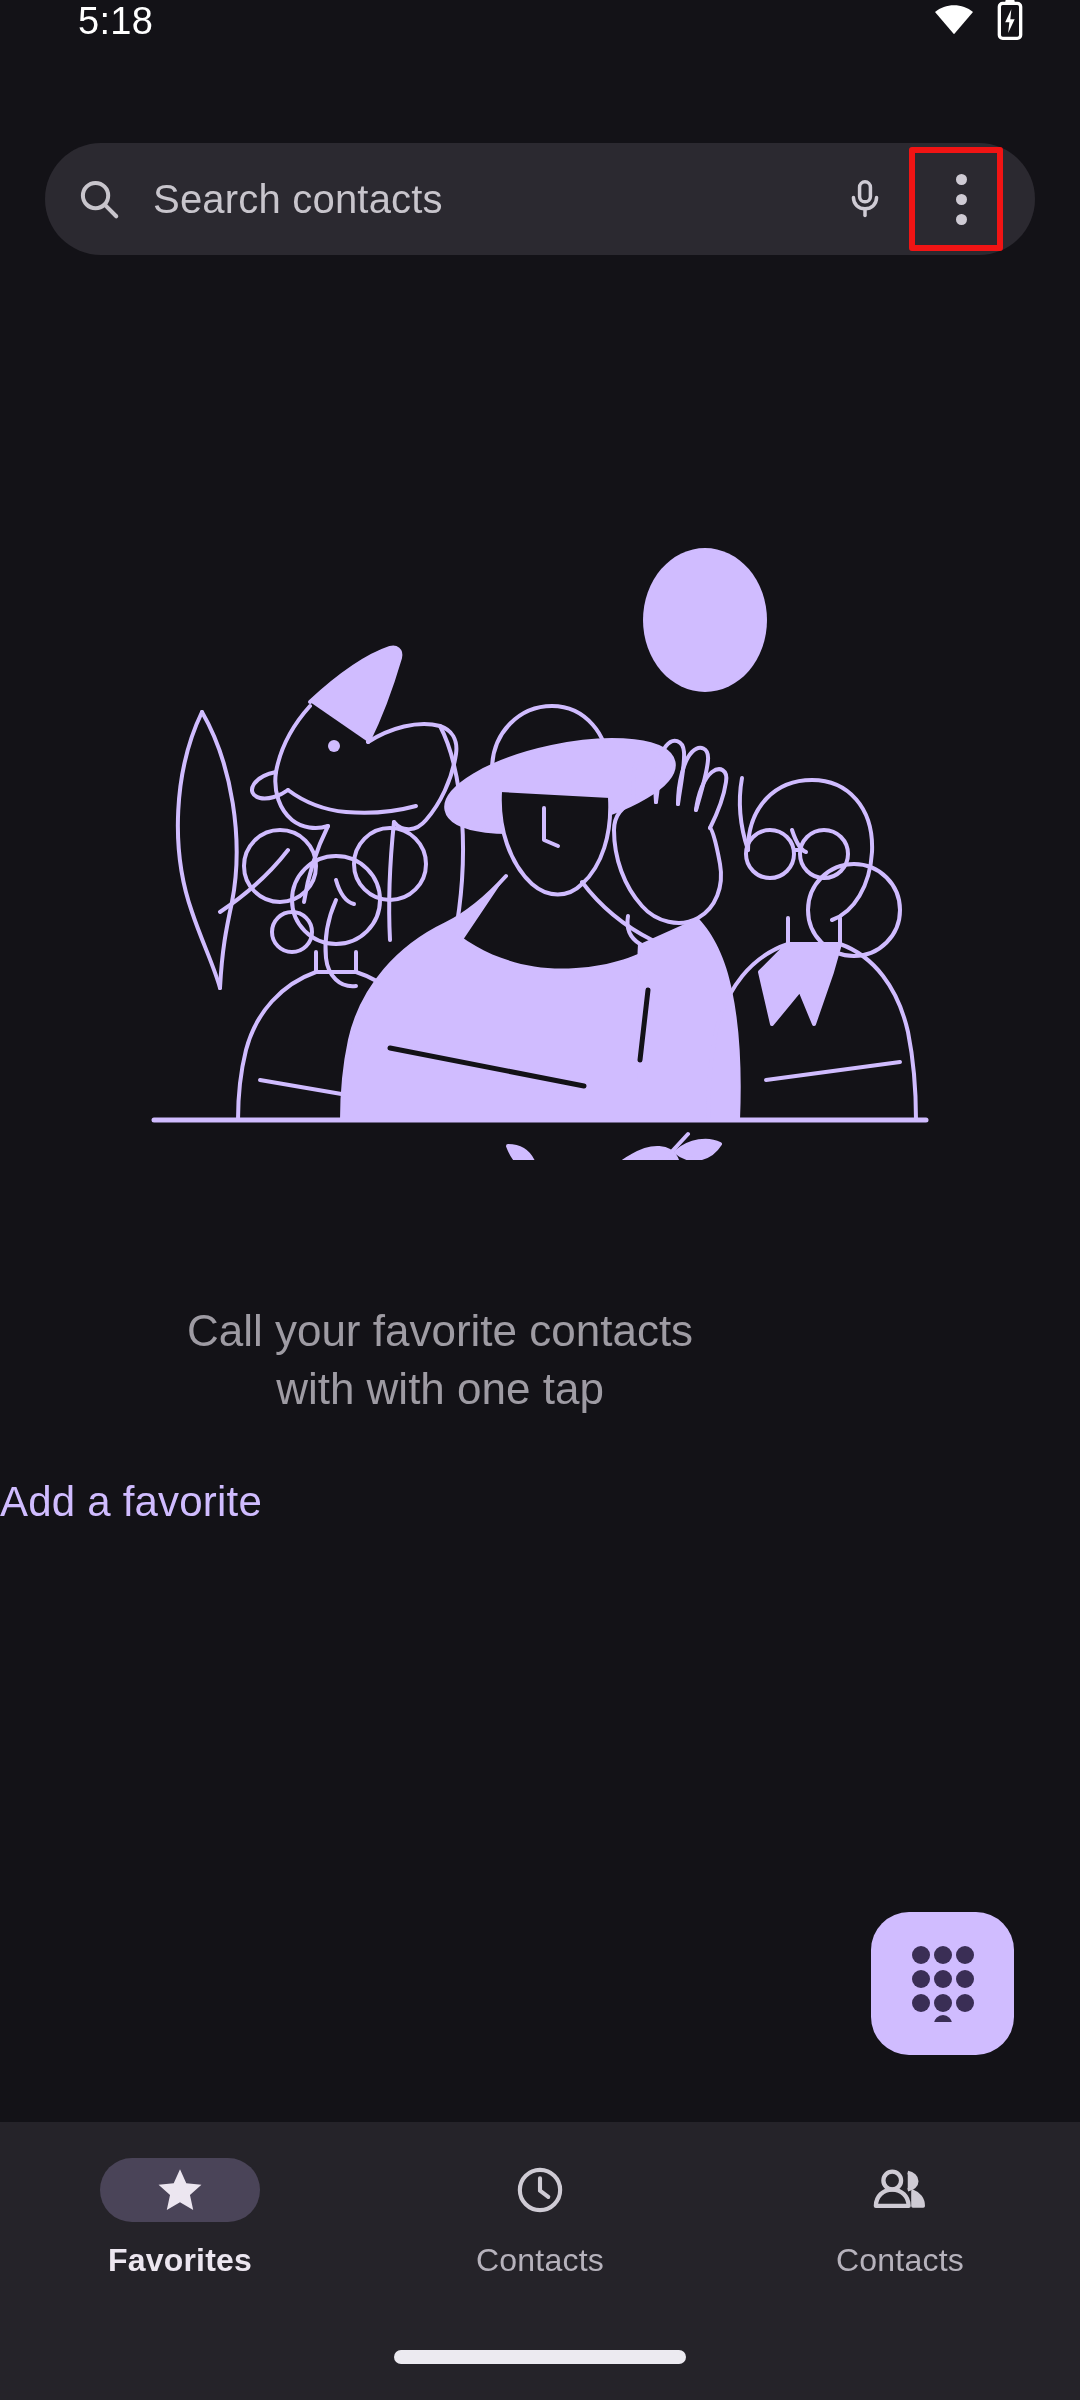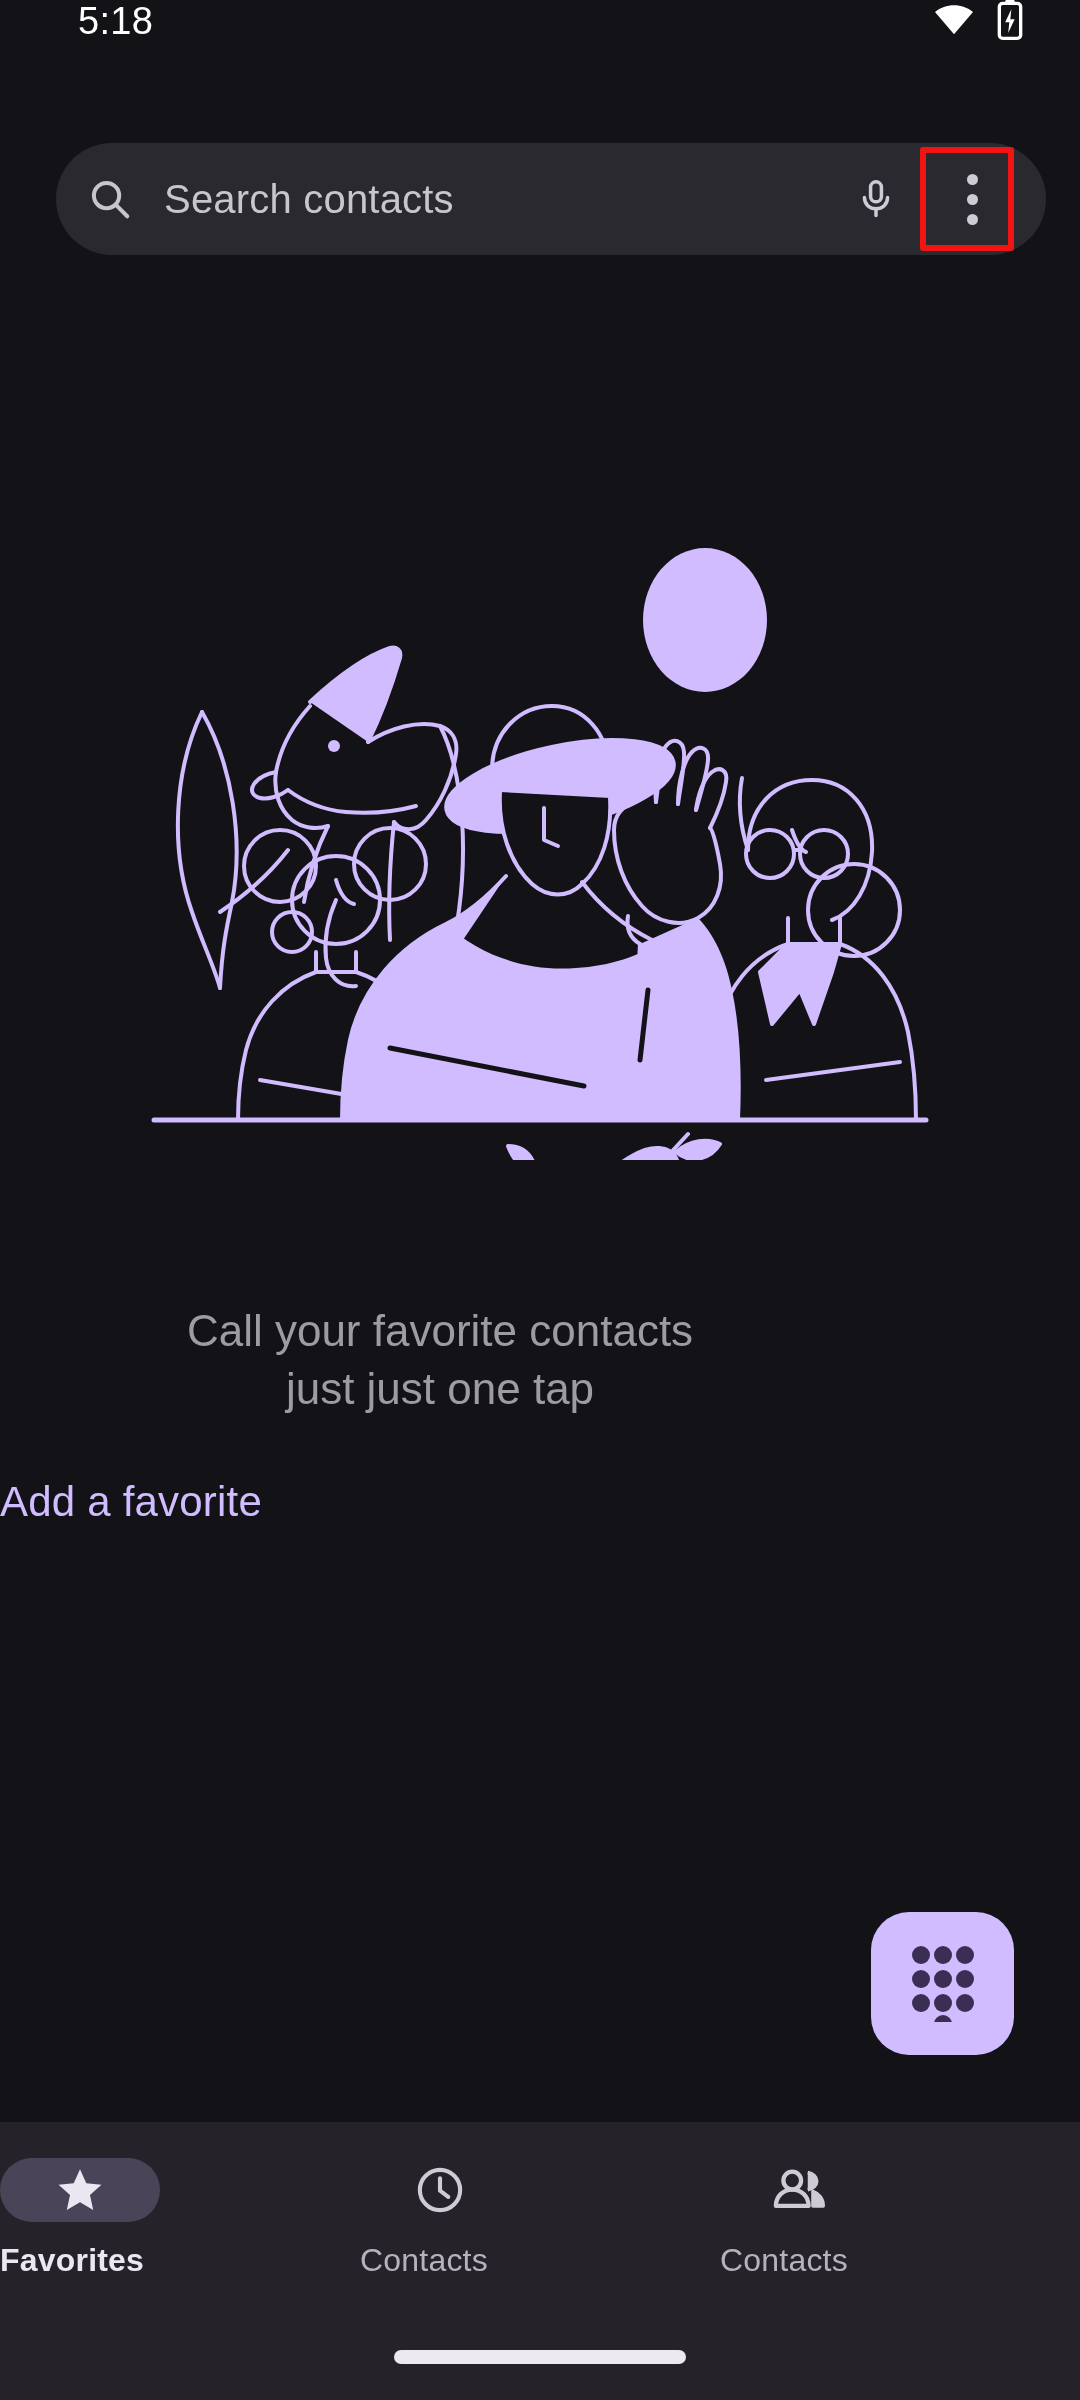--- a/index.html
+++ b/index.html
@@ -15,21 +15,21 @@
   .statusbar {
     position:absolute; top:0; left:0; width:1080px; height:110px;
     display:flex; align-items:flex-start; justify-content:space-between;
     padding:0 56px 0 78px;
   }
   .clock { color:#ffffff; font-size:38px; letter-spacing:.3px; font-weight:400; }
   .sysicons { display:flex; align-items:center; gap:22px; }
 
   
   .searchbar {
-    position:absolute; left:56px; top:143px;
+    position:absolute; left:45px; top:143px;
     width:990px; height:112px;
     background:#2B2930; border-radius:56px;
     display:flex; align-items:center;
   }
   .search-icon-wrap { width:108px; display:flex; justify-content:center; align-items:center; }
   .search-placeholder {
     flex:1; color:#C8C5CC; font-size:40px; letter-spacing:.2px;
   }
   .mic-wrap { width:96px; display:flex; justify-content:center; align-items:center; }
   .overflow-wrap {
@@ -70,21 +70,21 @@
     display:flex; align-items:center; justify-content:center;
   }
 
   
   .bottomnav {
     position:absolute; left:0; top:2122px; width:1080px; height:278px;
     background:#252329;
   }
   .navrow { display:flex; width:100%; height:200px; }
   .navitem {
-    flex:1; display:flex; flex-direction:column; 
+    flex:1; display:flex; flex-direction:column; align-items:center;
     padding-top:36px; cursor:pointer;
   }
   .navpill {
     width:160px; height:64px; border-radius:32px;
     display:flex; align-items:center; justify-content:center;
   }
   .navpill.active { background:#4A4458; }
   .navlabel { margin-top:20px; font-size:32px; letter-spacing:.2px; }
   .navlabel.active { color:#ECE6F0; font-weight:700; }
   .navlabel.inactive { color:#B6B2BC; font-weight:400; }
@@ -213,21 +213,21 @@
         <path d="M456 702 C452 676 466 650 492 636 C512 624 530 626 536 638 C544 654 532 676 510 692 C494 702 474 704 456 702 Z" fill="#D0BCFF" stroke="#D0BCFF"></path>
         <line x1="524" y1="640" x2="548" y2="614"></line>
         <path d="M536 632 C550 620 568 618 580 624 C570 640 550 644 536 632 Z" fill="#D0BCFF" stroke="#D0BCFF"></path>
         <line x1="320" y1="788" x2="540" y2="788" stroke-width="5"></line>
       </g>
     </svg>
   </div>
 
   <div class="empty-text">
     <span>Call your favorite contacts</span>
-    <span>just just one tap</span>
+    <span>with with one tap</span>
   </div>
   <div class="add-fav">Add a favorite</div>
 
   <div class="fab">
     <svg width="62" height="76" viewBox="0 0 62 76">
       <g fill="#3A2E55">
         <circle cx="9" cy="9" r="9"></circle>
         <circle cx="31" cy="9" r="9"></circle>
         <circle cx="53" cy="9" r="9"></circle>
         <circle cx="9" cy="33" r="9"></circle>

